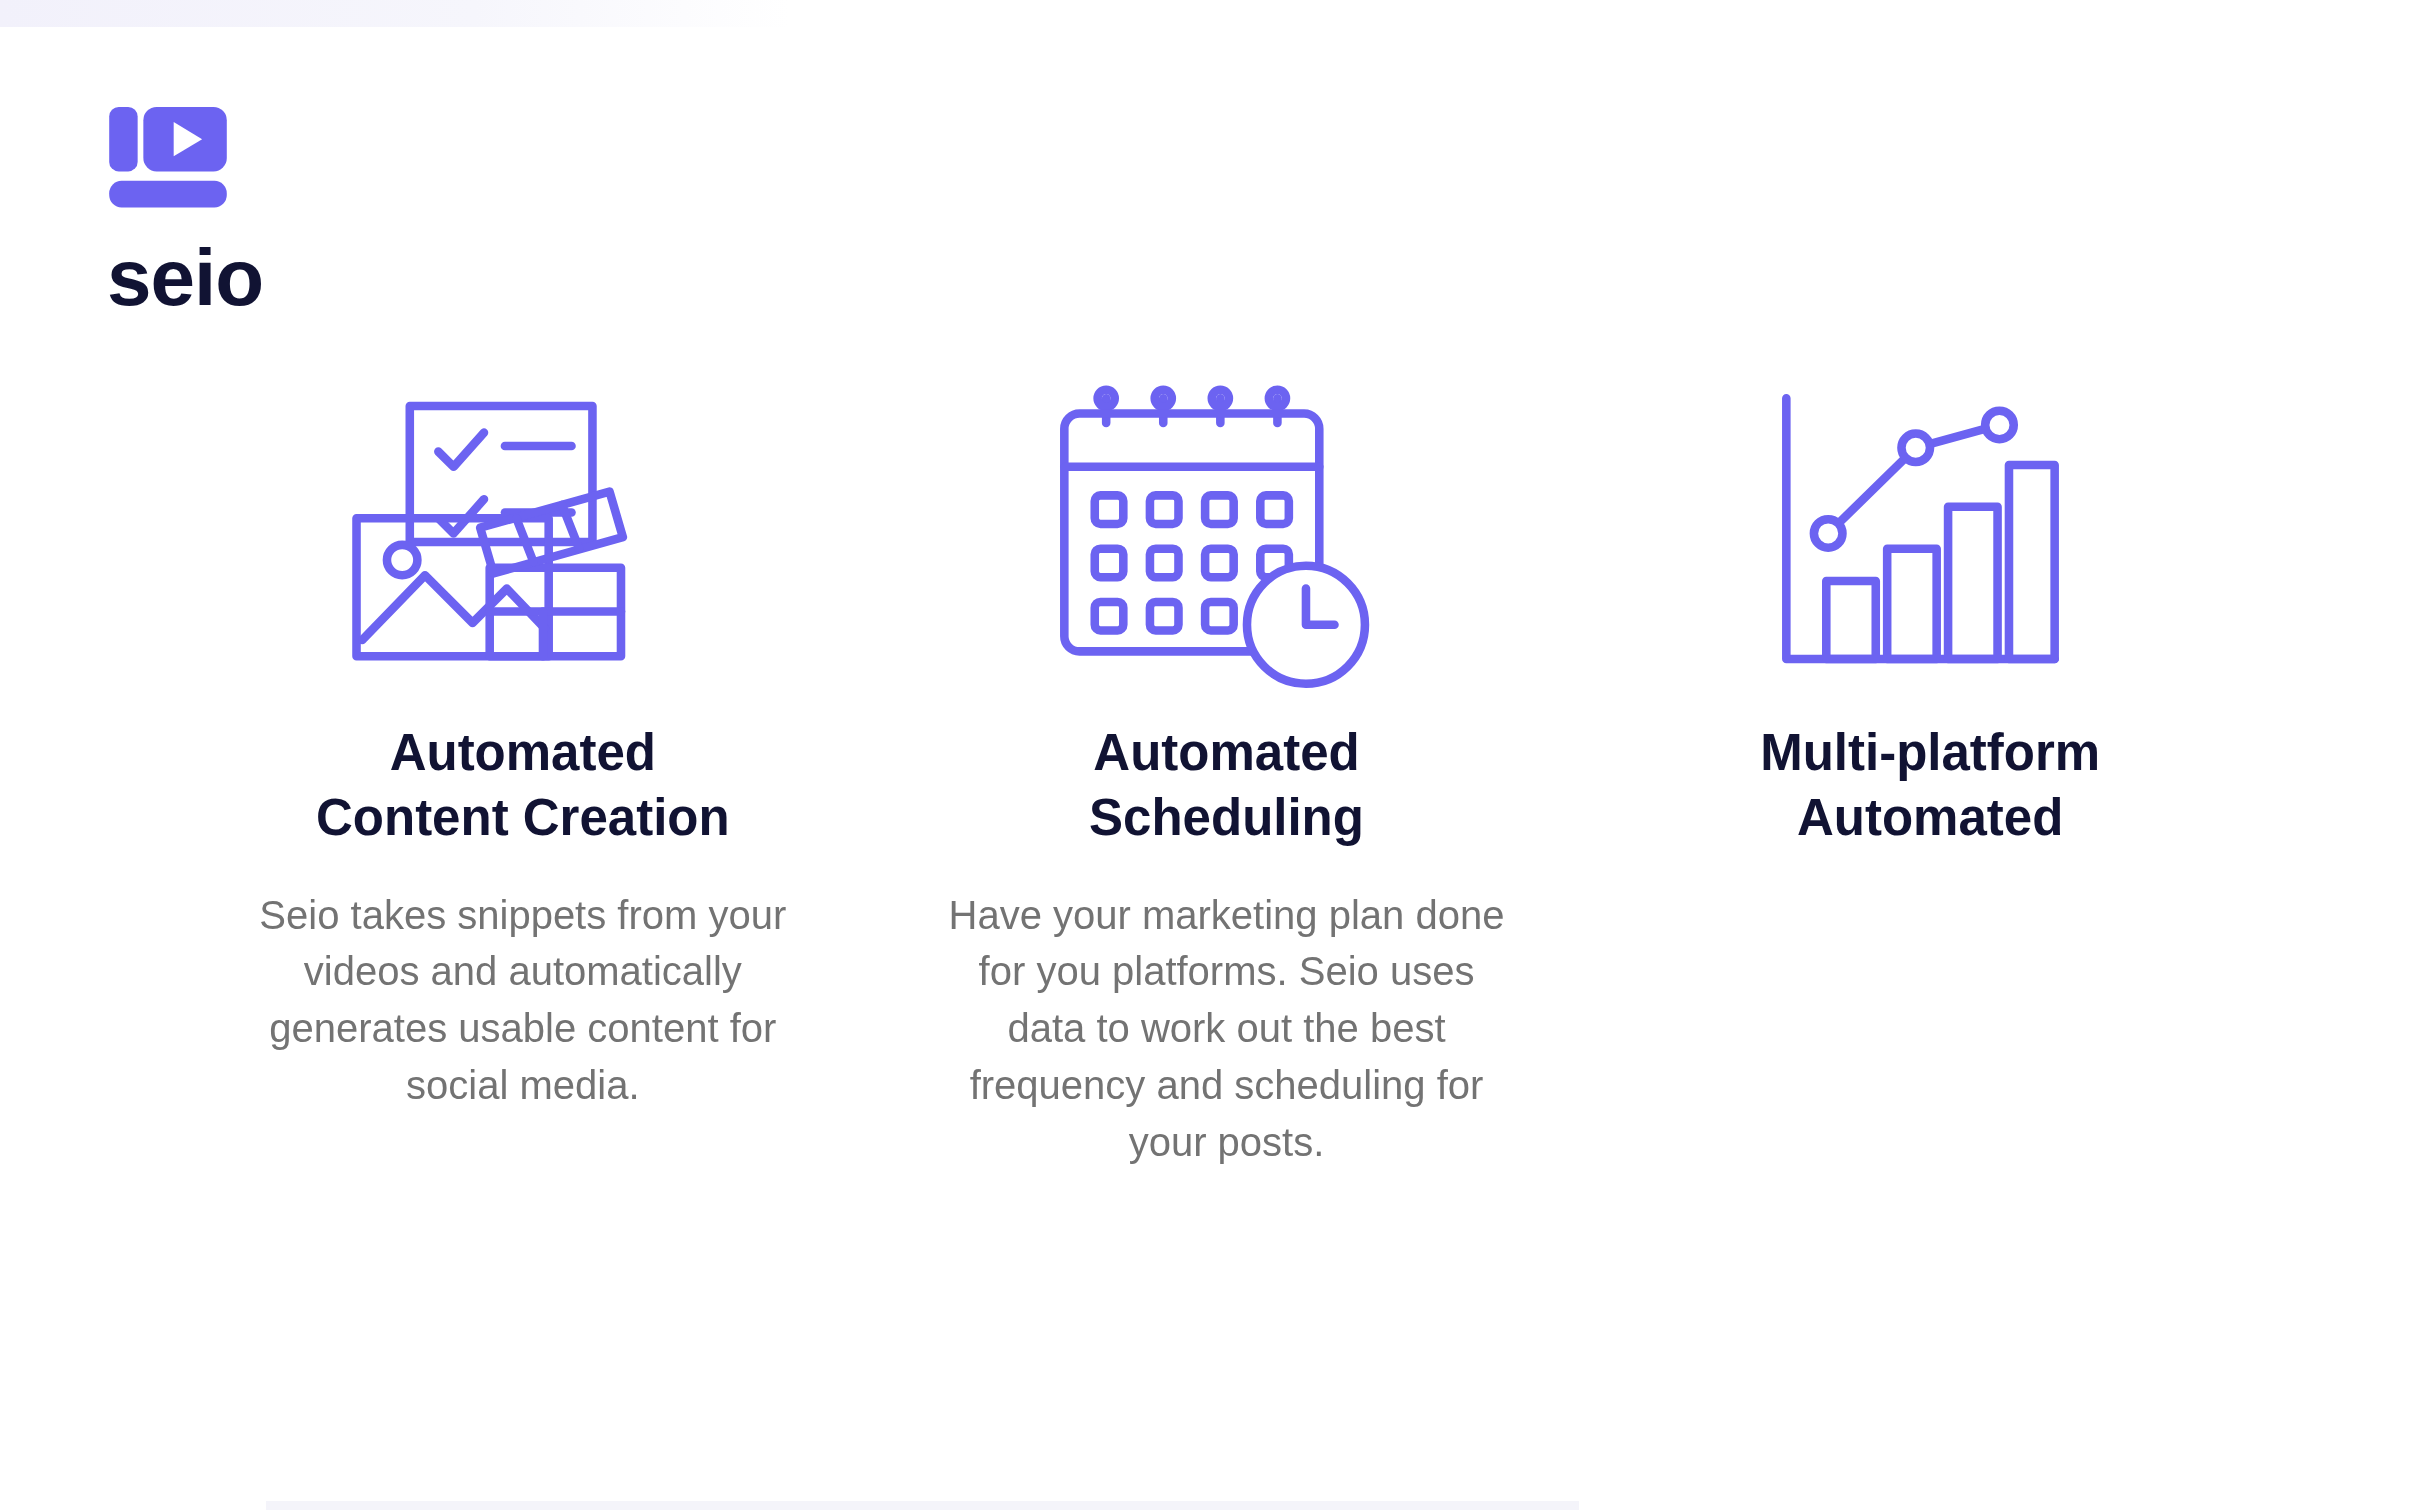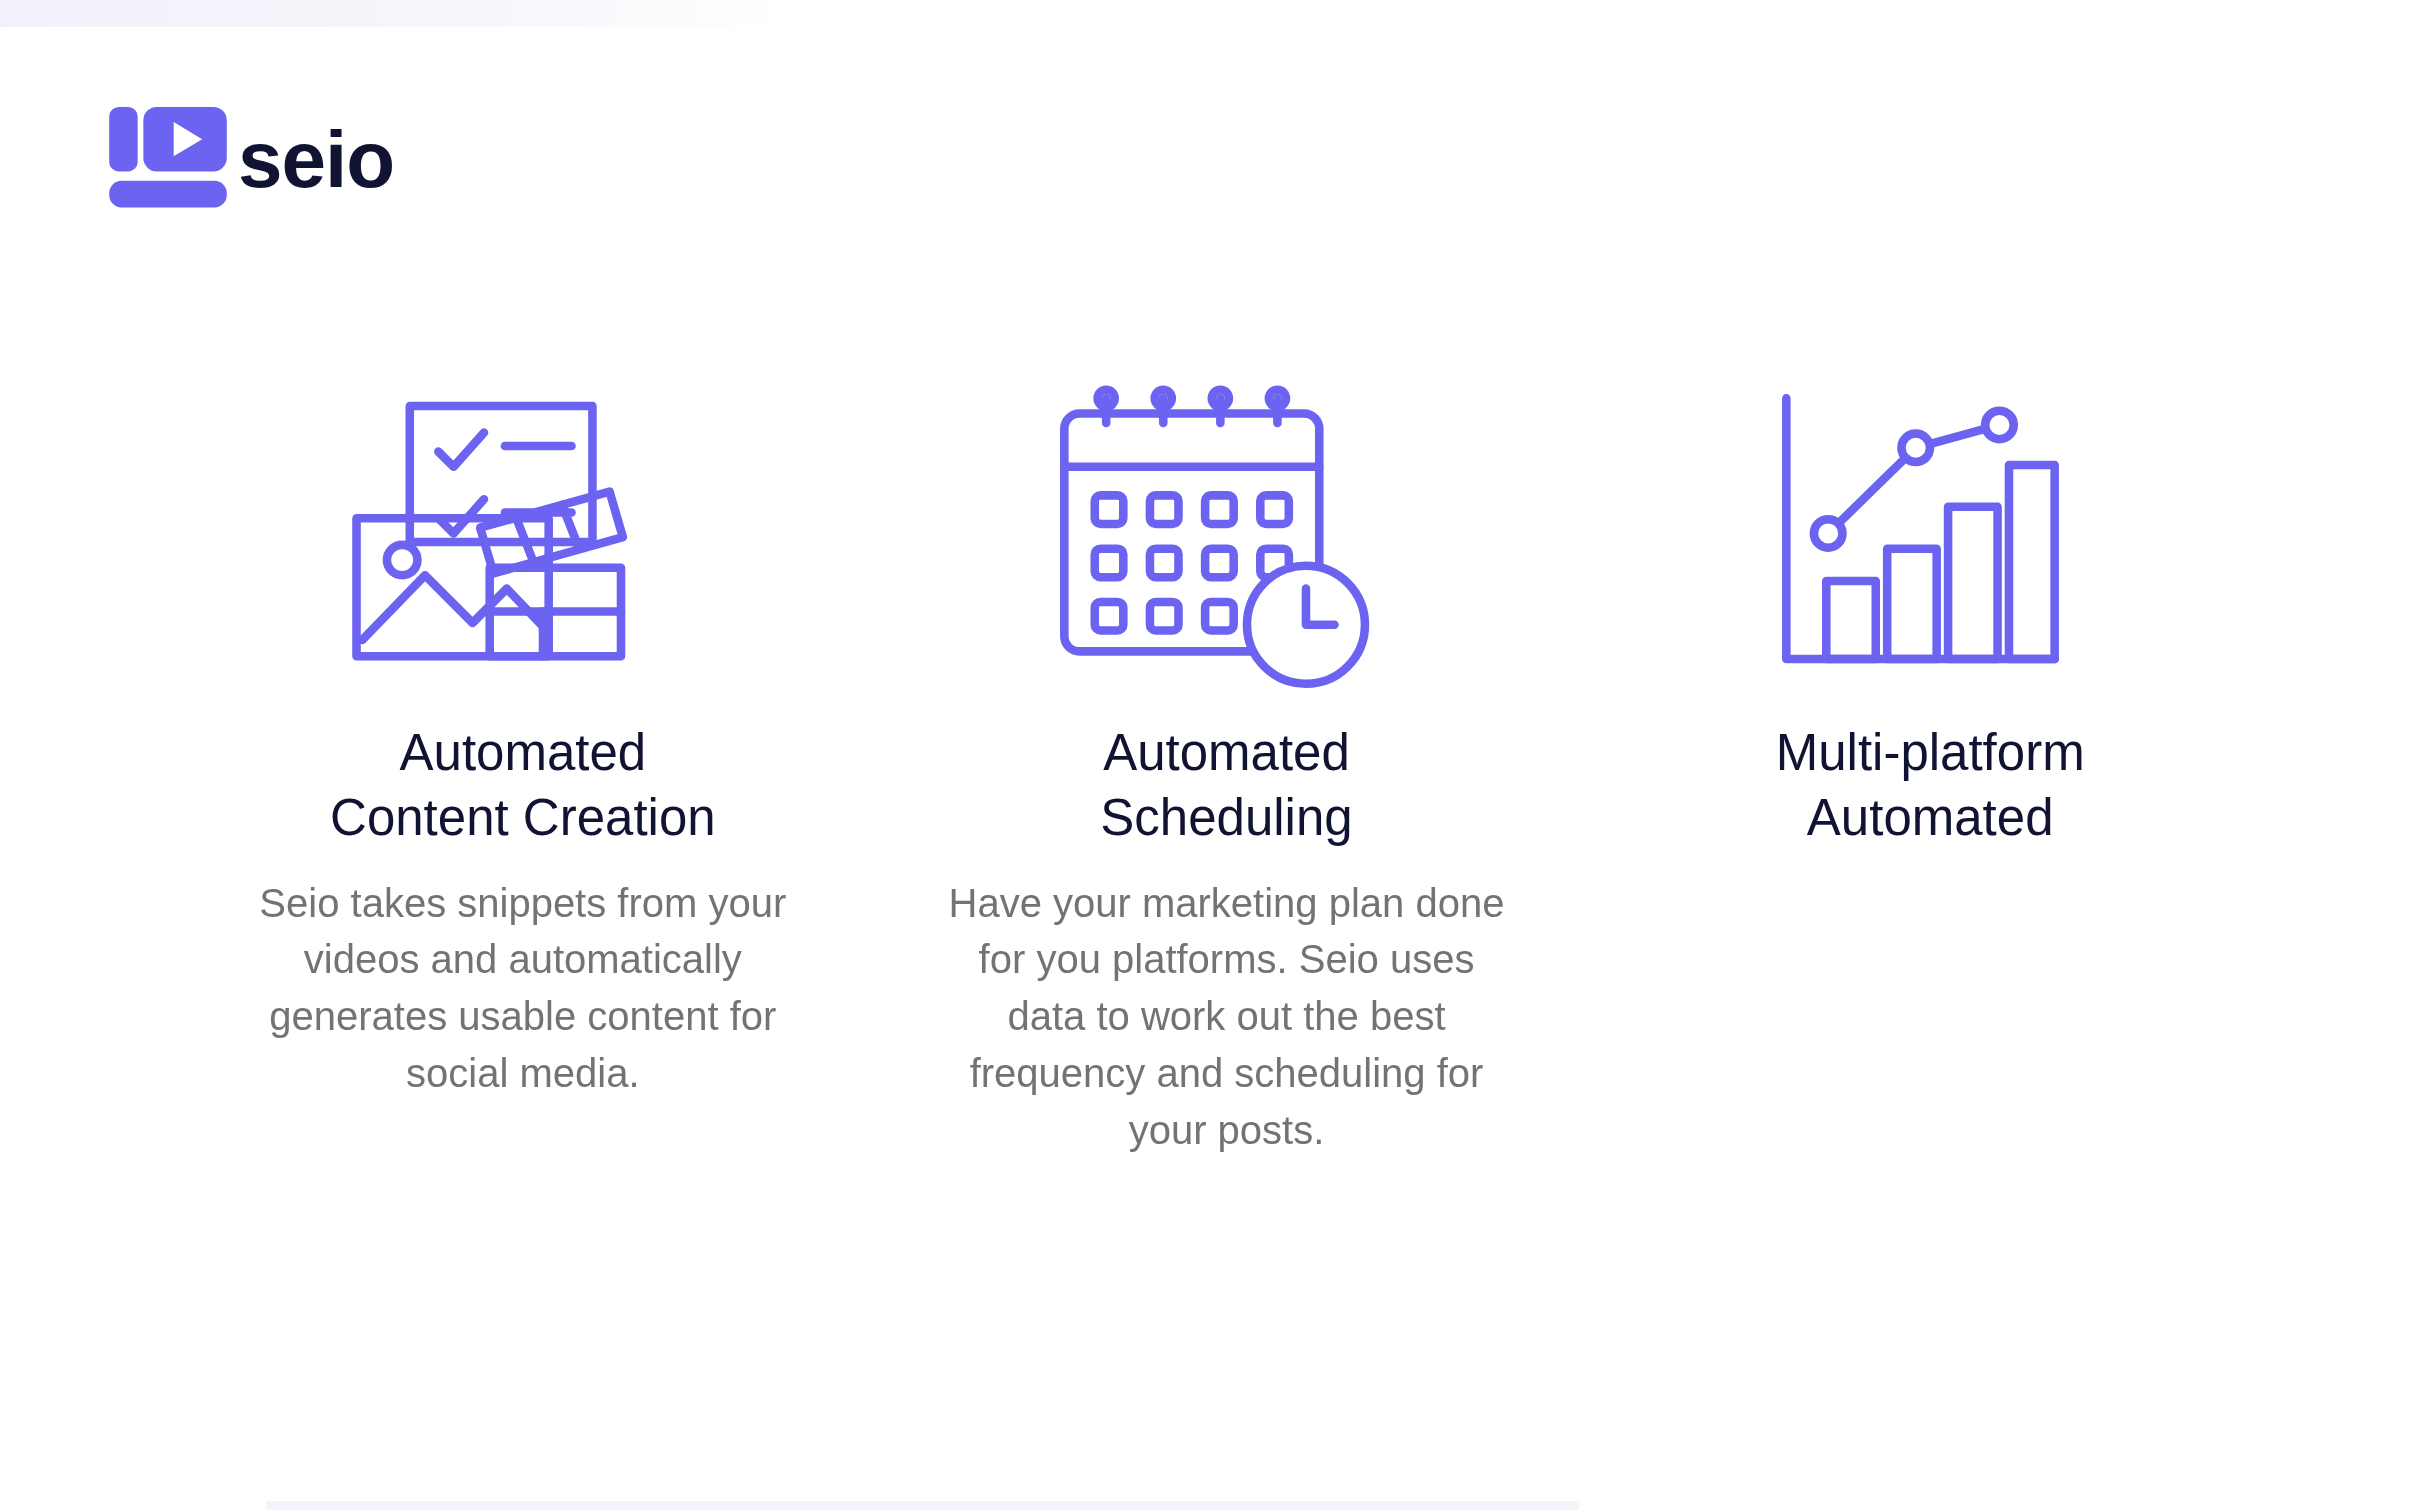--- a/index.html
+++ b/index.html
@@ -32,22 +32,23 @@
     height: 9.5px;
     background: #f4f4fa;
   }
 
   
   .brand {
     position: absolute;
     top: 105px;
     left: 107px;
     display: flex;
-    align-items: center;
-    gap: 9px;
+    align-items: flex-start;
+    gap: 23px;
+    flex-direction: column;
   }
   .brand-mark {
     width: 122px;
     height: 110px;
     position: relative;
   }
   .brand-name {
     font-size: 80px;
     font-weight: bold;
     color: #111333;
@@ -74,24 +75,24 @@
   }
   .feature-icon {
     height: 323px;
     display: flex;
     align-items: center;
     justify-content: center;
     margin-bottom: 17px;
   }
   .feature-title {
     font-size: 51px;
-    font-weight: normal;
+    font-weight: bold;
     color: #111333;
     line-height: 1.28;
-    margin: 0 0 24px 0;
+    margin: 0 0 36px 0;
     max-width: 609px;
     white-space: pre-line;
   }
   .feature-desc {
     font-size: 40px;
     color: #737373;
     line-height: 1.42;
     margin: 0;
     max-width: 571px;
   }

